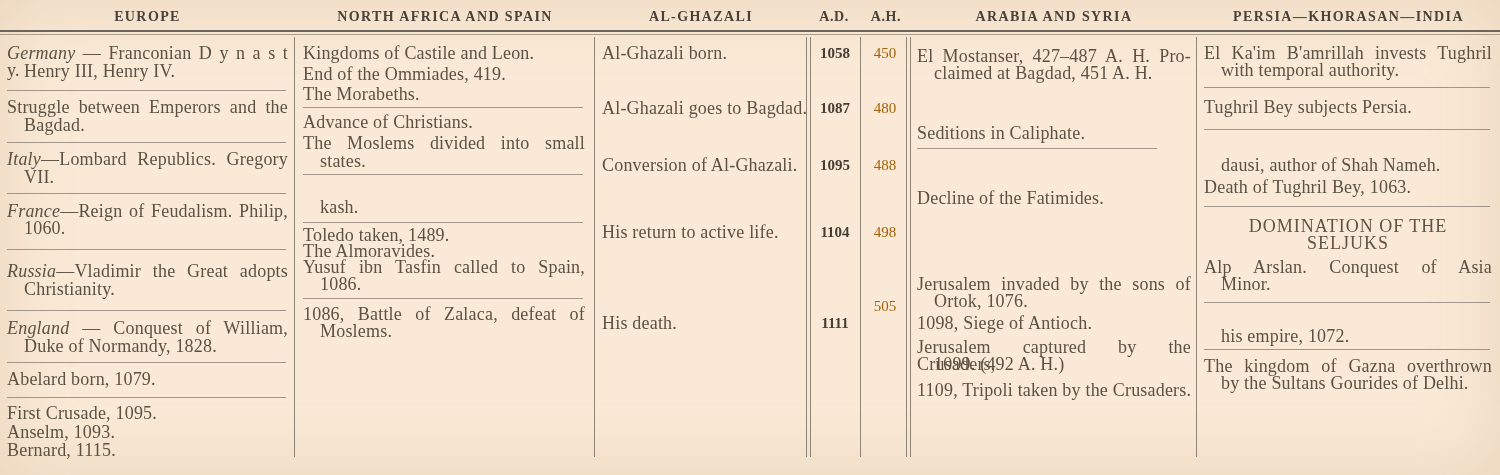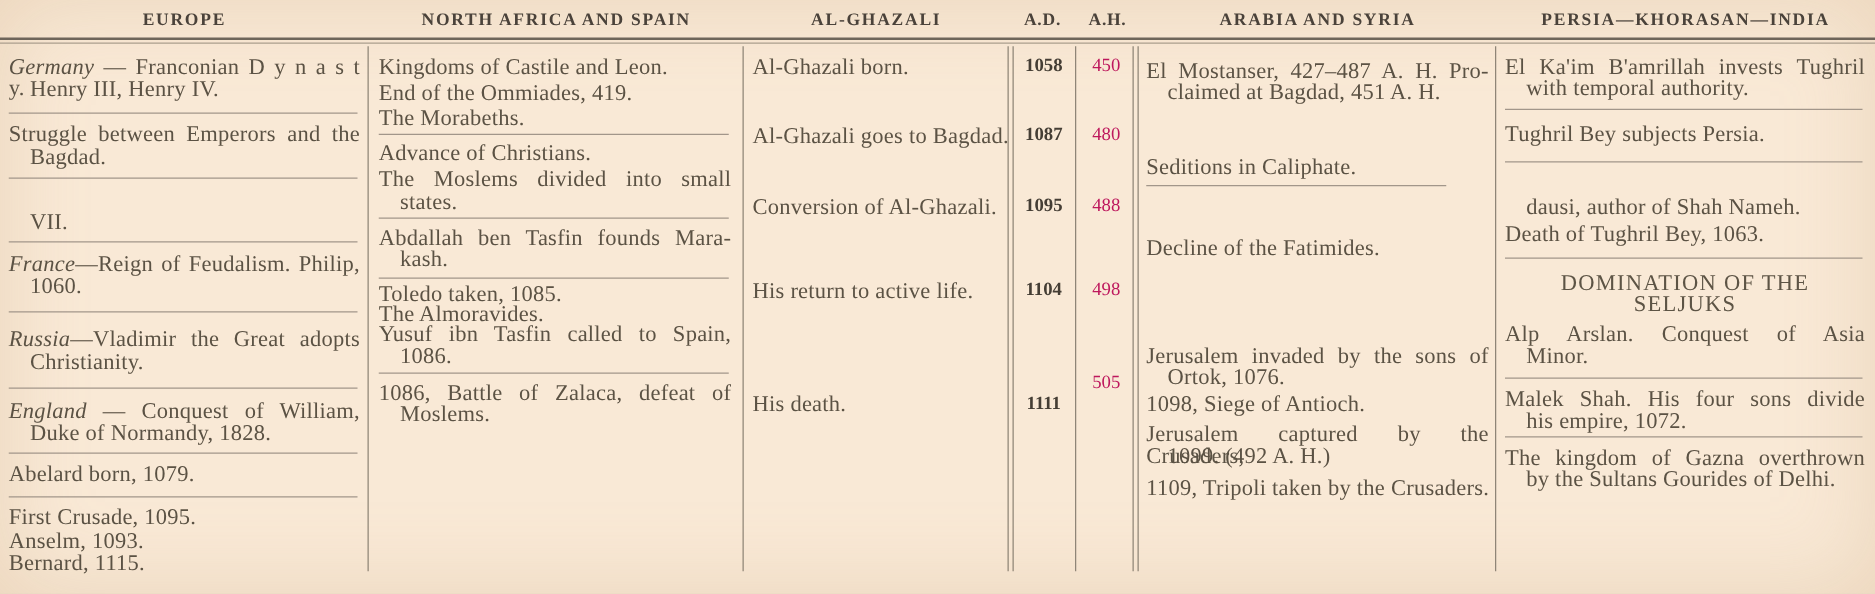--- a/index.html
+++ b/index.html
@@ -31,21 +31,21 @@
   .j {  
     left:0; right:2px; white-space:normal;
     text-align:justify; text-align-last:justify; word-spacing:1px;
   }
   .cont { padding-left:17px; }   
   .ctr { left:0; right:2px; text-align:center; text-align-last:center; white-space:normal;
          letter-spacing:1px; color:#5d5445; }
   .dv { position:absolute; left:0; right:4px; height:1px; background:#a2968a; }
   .num { position:absolute; text-align:center; left:0; right:0; font-size:15px; }
   .ad  { font-weight:bold; color:#453e35; }
-  .ah  { color:#be185d; }
+  .ah  { color:#a16207; }
   i { font-style:italic; }
 </style>
 </head>
 <body>
 
 <div class="page">
 
   <div class="hdr" style="left:0;width:295px">EUROPE</div>
   <div class="hdr" style="left:295px;width:300px">NORTH AFRICA AND SPAIN</div>
   <div class="hdr" style="left:595px;width:212px">AL-GHAZALI</div>
@@ -66,20 +66,21 @@
   <div class="vr" style="left:910px"></div>
   <div class="vr" style="left:1196px"></div>
 
   <div class="col" style="left:7px;width:283px">
     <div class="line j" style="top:45px"><i>Germany</i><span> — Franconian  D y n a s t y.</span></div>
     <div class="line cont" style="top:63px">Henry III, Henry IV.</div>
     <div class="dv" style="top:90px"></div>
     <div class="line j" style="top:99px">Struggle between Emperors and the</div>
     <div class="line cont" style="top:117px">Bagdad.</div>
     <div class="dv" style="top:142px"></div>
+    <div class="line j" style="top:151px"><i>Italy</i><span>—Lombard Republics.  Gregory</span></div>
     <div class="line cont" style="top:169px">VII.</div>
     <div class="dv" style="top:193px"></div>
     <div class="line j" style="top:203px"><i>France</i><span>—Reign of Feudalism.  Philip,</span></div>
     <div class="line cont" style="top:220px">1060.</div>
     <div class="dv" style="top:249px"></div>
     <div class="line j" style="top:263px"><i>Russia</i><span>—Vladimir the Great adopts</span></div>
     <div class="line cont" style="top:281px">Christianity.</div>
     <div class="dv" style="top:310px"></div>
     <div class="line j" style="top:320px"><i>England</i><span> — Conquest of William,</span></div>
     <div class="line cont" style="top:338px">Duke of Normandy, 1828.</div>
@@ -93,24 +94,23 @@
 
   <div class="col" style="left:303px;width:284px">
     <div class="line" style="top:45px">Kingdoms of Castile and Leon.</div>
     <div class="line" style="top:66px">End of the Ommiades, 419.</div>
     <div class="line" style="top:86px">The Morabeths.</div>
     <div class="dv" style="top:107px"></div>
     <div class="line" style="top:114px">Advance of Christians.</div>
     <div class="line j" style="top:135px">The Moslems divided into small</div>
     <div class="line cont" style="top:153px">states.</div>
     <div class="dv" style="top:174px"></div>
-    <div class="line j" style="top:182px">Abdallah ben Tasfin founds Mara-</div>
     <div class="line cont" style="top:199px">kash.</div>
     <div class="dv" style="top:222px"></div>
-    <div class="line" style="top:227px">Toledo taken, 1085.</div>
+    <div class="line" style="top:227px">Toledo taken, 1489.</div>
     <div class="line" style="top:243px">The Almoravides.</div>
     <div class="line j" style="top:259px">Yusuf ibn Tasfin called to Spain,</div>
     <div class="line cont" style="top:276px">1086.</div>
     <div class="dv" style="top:298px"></div>
     <div class="line j" style="top:306px">1086, Battle of Zalaca, defeat of</div>
     <div class="line cont" style="top:323px">Moslems.</div>
   </div>
 
   <div class="col" style="left:602px;width:200px">
     <div class="line" style="top:45px">Al-Ghazali born.</div>
@@ -157,20 +157,19 @@
     <div class="line" style="top:99px">Tughril Bey subjects Persia.</div>
     <div class="dv" style="top:129px"></div>
     <div class="line cont" style="top:157px">dausi, author of Shah Nameh.</div>
     <div class="line" style="top:179px">Death of Tughril Bey, 1063.</div>
     <div class="dv" style="top:206px"></div>
     <div class="line ctr" style="top:218px">DOMINATION OF THE</div>
     <div class="line ctr" style="top:235px">SELJUKS</div>
     <div class="line j" style="top:259px">Alp Arslan.  Conquest of Asia</div>
     <div class="line cont" style="top:276px">Minor.</div>
     <div class="dv" style="top:302px"></div>
-    <div class="line j" style="top:311px">Malek Shah.  His four sons divide</div>
     <div class="line cont" style="top:328px">his empire, 1072.</div>
     <div class="dv" style="top:349px"></div>
     <div class="line j" style="top:358px">The kingdom of Gazna overthrown</div>
     <div class="line cont" style="top:375px">by the Sultans Gourides of Delhi.</div>
   </div>
 
 </div>
 
 </body></html>

